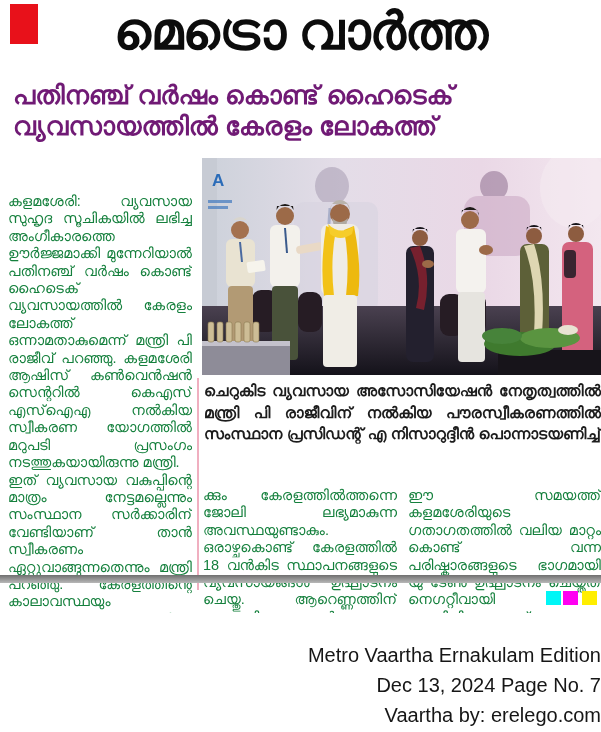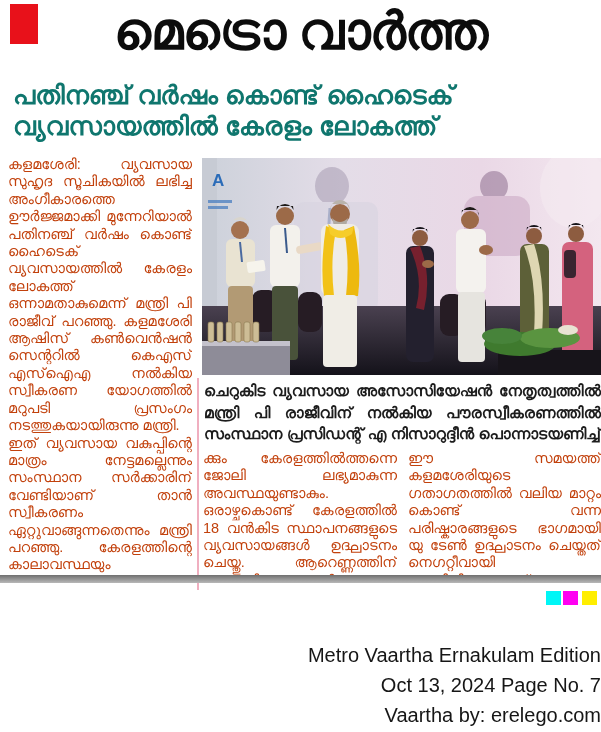--- a/index.html
+++ b/index.html
@@ -11,25 +11,25 @@
   
   .logo-block{left:10px;top:4px;width:28px;height:40px;background:#e8111a;}
   .masthead{
     left:0;top:-8px;width:601px;text-align:center;
     font-size:52px;line-height:78px;font-weight:800;color:#0c0c0c;letter-spacing:-1px;
     white-space:nowrap;overflow:hidden;
   }
   
   .headline{
     left:13px;top:80px;width:575px;height:66px;overflow:hidden;
-    font-size:26px;line-height:31px;font-weight:700;color:#0f766e;
+    font-size:26px;line-height:31px;font-weight:700;color:#701a75;
   }
   
   .bodycol{
-    font-size:14.5px;line-height:17.4px;text-align:justify;color:#c2410c;overflow:hidden;
+    font-size:14.5px;line-height:17.4px;text-align:justify;color:#15803d;overflow:hidden;margin-top:37px;
   }
   .col-left{left:8px;top:156px;width:184px;height:420px;}
   .col-left p{margin:0;}
   .col-mid{left:203px;top:450px;width:194px;height:126px;}
   .col-right{left:408px;top:450px;width:193px;height:126px;}
   
   .caption{
     left:204px;top:380px;width:397px;height:68px;overflow:hidden;
     font-size:15.5px;line-height:21.5px;font-weight:700;color:#1c1c1c;text-align:justify;
   }
@@ -198,17 +198,17 @@
   <div class="abs bodycol col-right">ഈ സമയത്ത് കളമശേരിയുടെ ഗതാഗതത്തിൽ വലിയ മാറ്റം കൊണ്ട് വന്ന പരിഷ്കാരങ്ങളുടെ ഭാഗമായി യു ടേൺ ഉദ്ഘാടനം ചെയ്തത് നെഗറ്റീവായി പ്രചരിപ്പിക്കാനാണ് ശ്രമം നടക്കുന്നതെന്നും മന്ത്രി പറഞ്ഞു</div>
 
   <div class="abs gray-bar"></div>
 
   <div class="abs reg reg-c"></div>
   <div class="abs reg reg-m"></div>
   <div class="abs reg reg-y"></div>
 
   <div class="abs footer">
     <div>Metro Vaartha Ernakulam Edition</div>
-    <div>Oct 13, 2024 Page No. 7</div>
+    <div>Dec 13, 2024 Page No. 7</div>
     <div>Vaartha by: erelego.com</div>
   </div>
 
 </div>
 
 </body></html>

